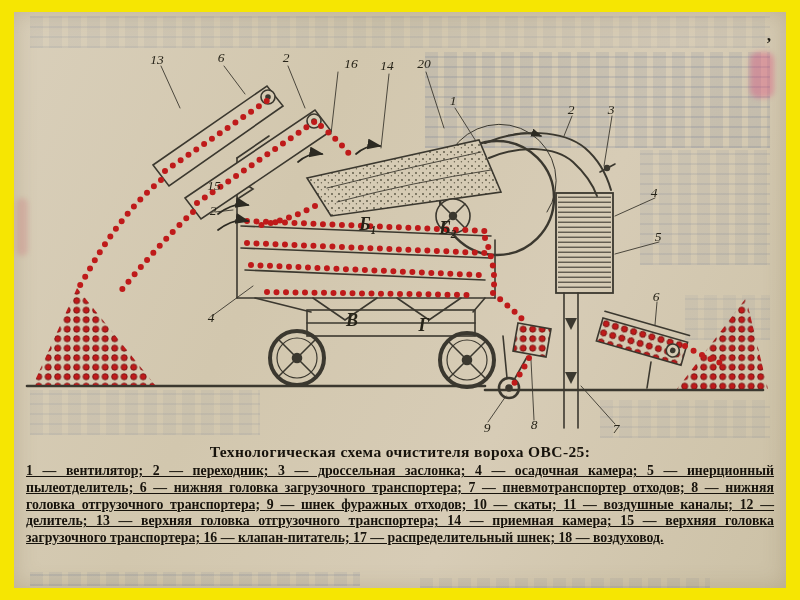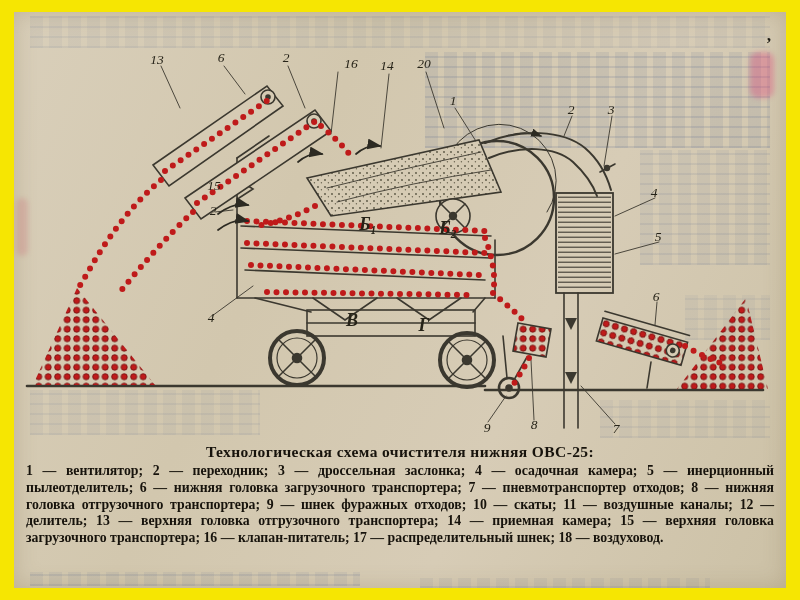--- a/index.html
+++ b/index.html
@@ -32,21 +32,21 @@
     font-style:italic;font-weight:bold;font-size:18px;color:#262318;
     font-family:"Liberation Serif",serif;white-space:nowrap;
   }
   #caption-title{
     position:absolute;left:0;right:0;top:443px;text-align:center;
     font-weight:bold;font-size:15.5px;color:#17130c;letter-spacing:.4px;
   }
   #legend{
     position:absolute;left:26px;right:26px;top:463px;
     font-weight:bold;font-size:13.8px;line-height:16.8px;
-    text-align:justify;color:#17130c;
+    text-align:justify;color:#17130c;text-decoration:underline;
   }
   #corner-mark{
     position:absolute;left:766px;top:34px;font-weight:bold;font-size:17px;color:#1c1a14;
   }
 </style>
 </head>
 <body>
 
 <div id="paper"></div>
 
@@ -261,14 +261,14 @@
 <span class="co" style="left:213px;top:211px">2</span>
 <span class="co" style="left:214px;top:186px">15</span>
 
 <span class="plabel" style="left:368px;top:224px">Б₁</span>
 <span class="plabel" style="left:448px;top:228px">Б₂</span>
 <span class="plabel" style="left:352px;top:320px">В</span>
 <span class="plabel" style="left:424px;top:325px">Г</span>
 
 <div id="corner-mark">’</div>
 
-<div id="caption-title">Технологическая схема очистителя нижняя ОВС-25:</div>
+<div id="caption-title">Технологическая схема очистителя вороха ОВС-25:</div>
 <div id="legend">1 — вентилятор; 2 — переходник; 3 — дроссельная заслонка; 4 — осадочная камера; 5 — инерционный пылеотделитель; 6 — нижняя головка загрузочного транспортера; 7 — пневмотранспортер отходов; 8 — нижняя головка отгрузочного транспортера; 9 — шнек фуражных отходов; 10 — скаты; 11 — воздушные каналы; 12 — делитель; 13 — верхняя головка отгрузочного транспортера; 14 — приемная камера; 15 — верхняя головка загрузочного транспортера; 16 — клапан-питатель; 17 — распределительный шнек; 18 — воздуховод.</div>
 
 </body></html>

